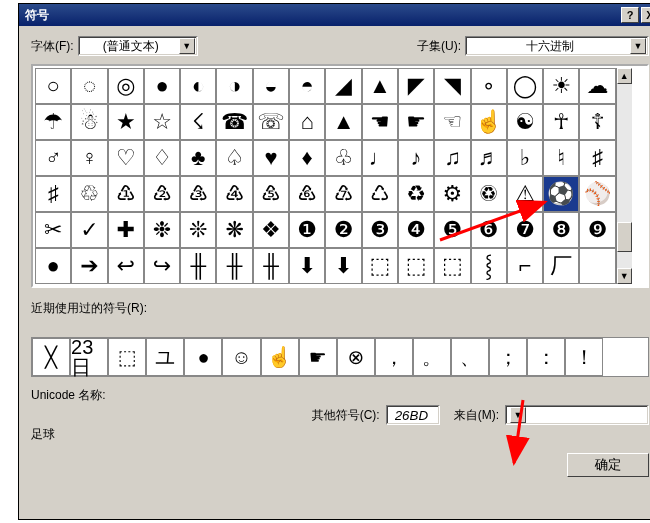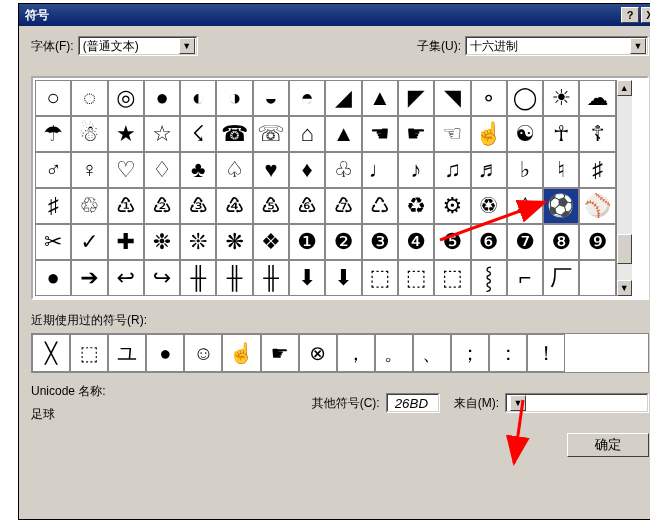--- a/index.html
+++ b/index.html
@@ -38,32 +38,33 @@
     line-height: 14px;
     background: #d4d0c8;
     border: 1px solid #fff;
     border-right-color:#404040;
     border-bottom-color:#404040;
     color:#000;
     font-weight:bold;
     padding:0;
   }
   .body { padding: 10px 12px 8px 12px; }
-  .row { display:flex; align-items:center; margin-bottom:20px; }
+  .row { display:flex; align-items:center; margin-bottom:8px; }
   .lbl { margin-right:4px; }
   .combo {
     display:inline-flex;
     align-items:center;
     background:#fff;
     border:1px solid #808080;
     border-right-color:#fff;
     border-bottom-color:#fff;
     box-shadow: inset -1px -1px 0 #d4d0c8, inset 1px 1px 0 #404040;
     height:20px;
     padding:0 2px 0 4px;
+    text-align:center;
   }
   .combo .val { flex:1; white-space:nowrap; overflow:hidden; }
   .combo .dd {
     width:16px; height:16px;
     background:#d4d0c8;
     border:1px solid #fff;
     border-right-color:#404040;
     border-bottom-color:#404040;
     display:flex;align-items:center;justify-content:center;
     font-size:9px;
@@ -124,21 +125,21 @@
     border-bottom-color:#404040;
   }
   .recentgrid {
     display:grid;
     grid-template-columns: repeat(16, 38.1px);
     grid-auto-rows: 38px;
     border:1px solid #888;
     background:#fff;
   }
   .recentgrid .cell { border:1px solid #888; font-size:20px; }
-  .section-lbl { margin: 12px 0 4px 0; }
+  .section-lbl { margin: 12px 0 20px 0; }
   .inforow {
     display:flex;
     align-items:center;
     margin-top:10px;
     gap:6px;
   }
   .txtin {
     background:#fff;
     border:1px solid #808080;
     border-right-color:#fff;
@@ -299,39 +300,40 @@
         <div class="track">
           <div class="thumb"></div>
         </div>
         <div class="sbtn">▼</div>
       </div>
     </div>
 
     <div class="section-lbl">近期使用过的符号(R):</div>
     <div class="recentgrid" id="recentgrid">
         <div class="cell">╳</div>
+        <div class="cell">23日</div>
         <div class="cell">⬚</div>
         <div class="cell">ユ</div>
         <div class="cell">●</div>
         <div class="cell">☺</div>
         <div class="cell">☝</div>
         <div class="cell">☛</div>
         <div class="cell">⊗</div>
         <div class="cell">，</div>
         <div class="cell">。</div>
         <div class="cell">、</div>
         <div class="cell">；</div>
         <div class="cell">：</div>
         <div class="cell">！</div>
       </div>
 
     <div class="inforow">
       <div style="width:130px">
         <div>Unicode 名称:</div>
-        <div style="margin-top:6px">足球</div>
+        <div style="margin-top:22px">足球</div>
       </div>
       <div style="flex:1"></div>
       <span>其他符号(C):</span>
       <input class="txtin" value="26BD" style="">
       <span style="margin-left:8px">来自(M):</span>
       <div class="combo" style="width:144px">
         <span class="dd">▼</span>
       </div>
     </div>
 

